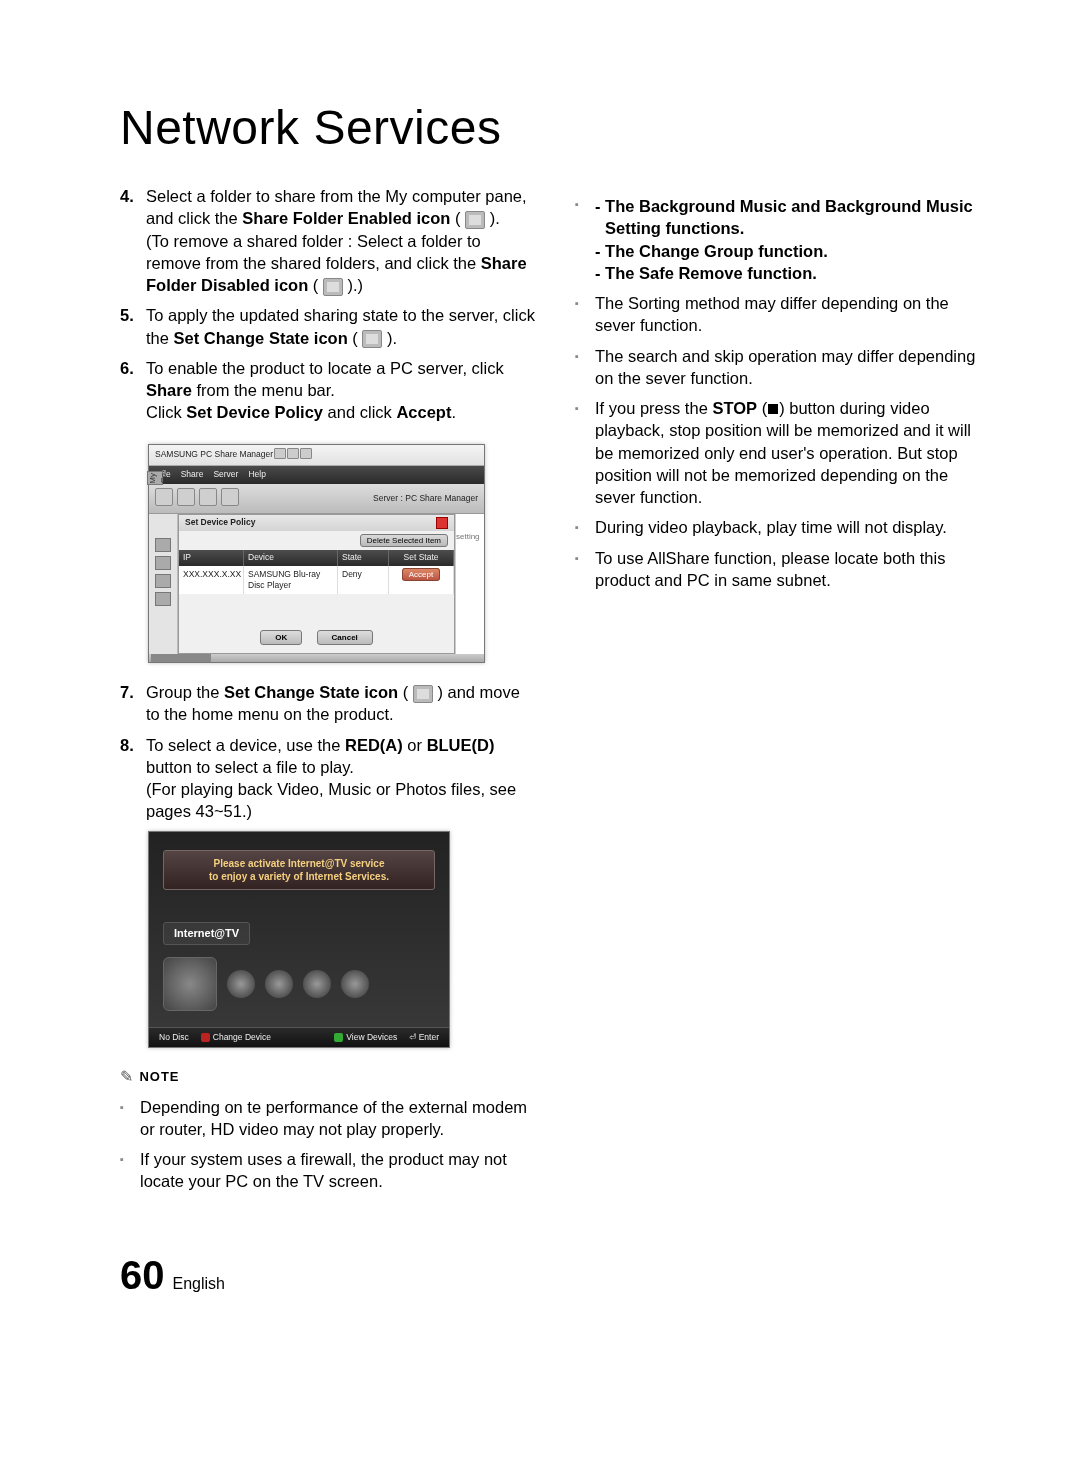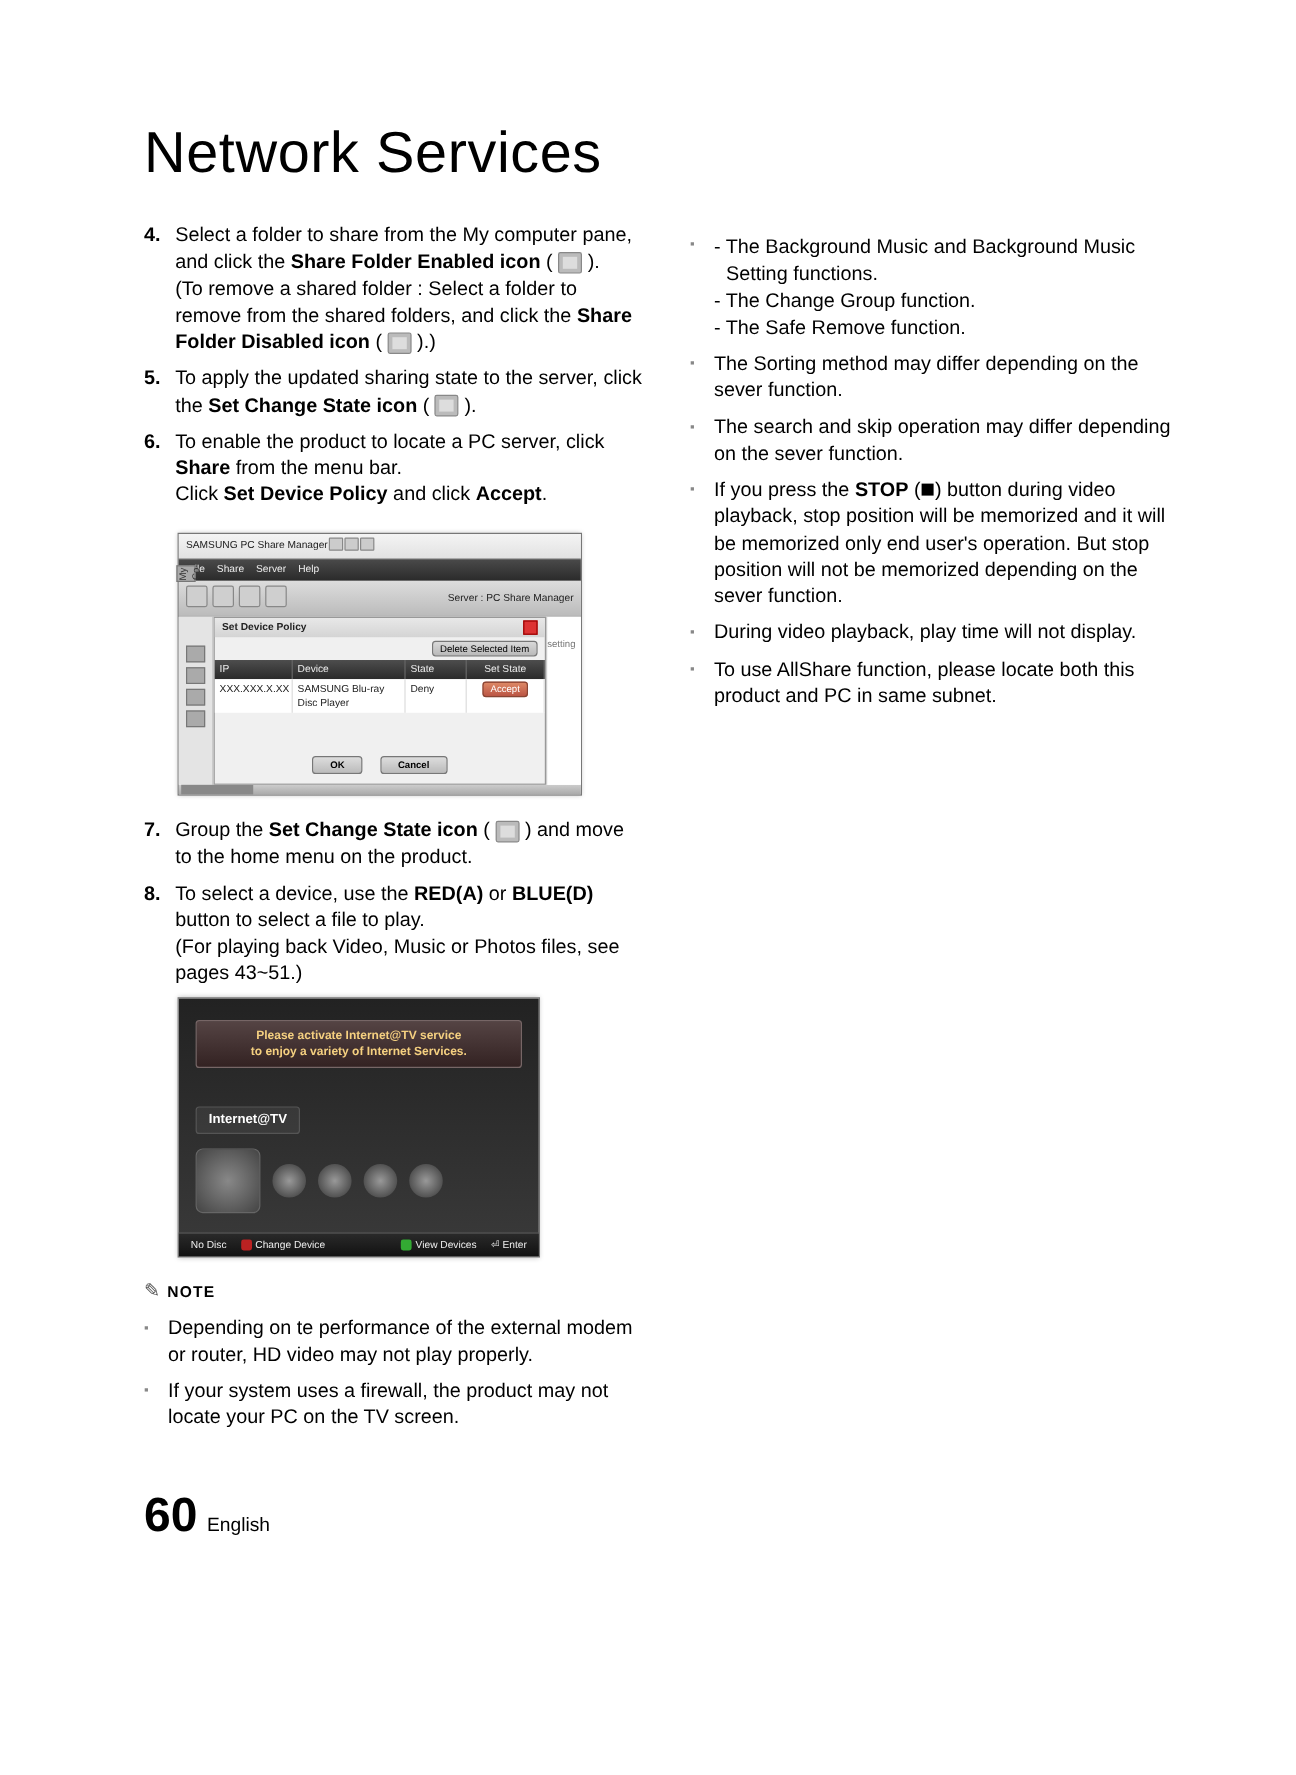--- a/index.html
+++ b/index.html
@@ -90,20 +90,21 @@
     color: #888;
     min-width: 20px;
     font-size: 11px;
     line-height: 22px;
   }
   ul.bullets > li .body {
     flex: 1;
   }
   .sublist {
     margin-top: 2px;
+    font-weight: bold;
   }
   .sublist div {
     text-indent: -10px;
     padding-left: 10px;
   }
   .stop-icon {
     display: inline-block;
     width: 10px;
     height: 10px;
     background: #000;
@@ -232,21 +233,21 @@
     background: linear-gradient(#2a2a2a,#111); border-top:1px solid #555;
     align-items:center;
   }
   .itv-footer .chip {
     width:9px;height:9px;background:#b22;display:inline-block;margin-right:3px;vertical-align:middle;border-radius:2px;
   }
   .itv-footer .chip.g{background:#3a3;}
   .itv-footer .spacer{flex:1;}
 
   .page-foot {
-    margin-top: 40px;
+    margin-top: 52px;
     display:flex; align-items:baseline; gap:8px;
   }
   .page-foot .pg {
     font-size: 40px; font-weight: bold;
   }
   .page-foot .lang { font-size: 16px; }
 
   .mylabel {
     position:absolute; writing-mode: sideways-lr;
     left:-2px; top:26px; font-size:8px; color:#333;

